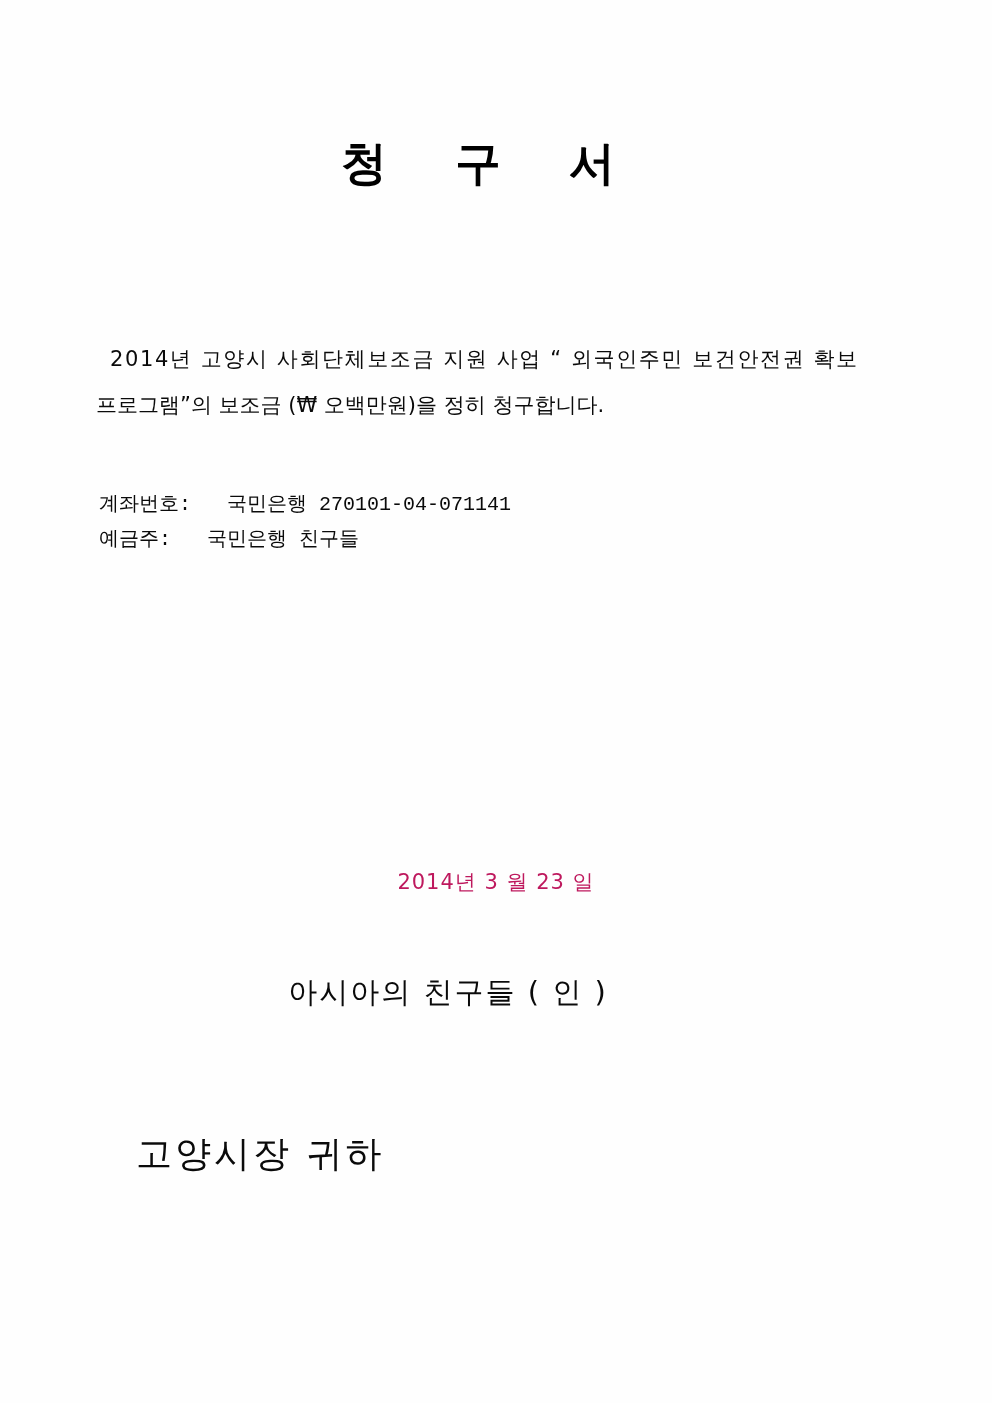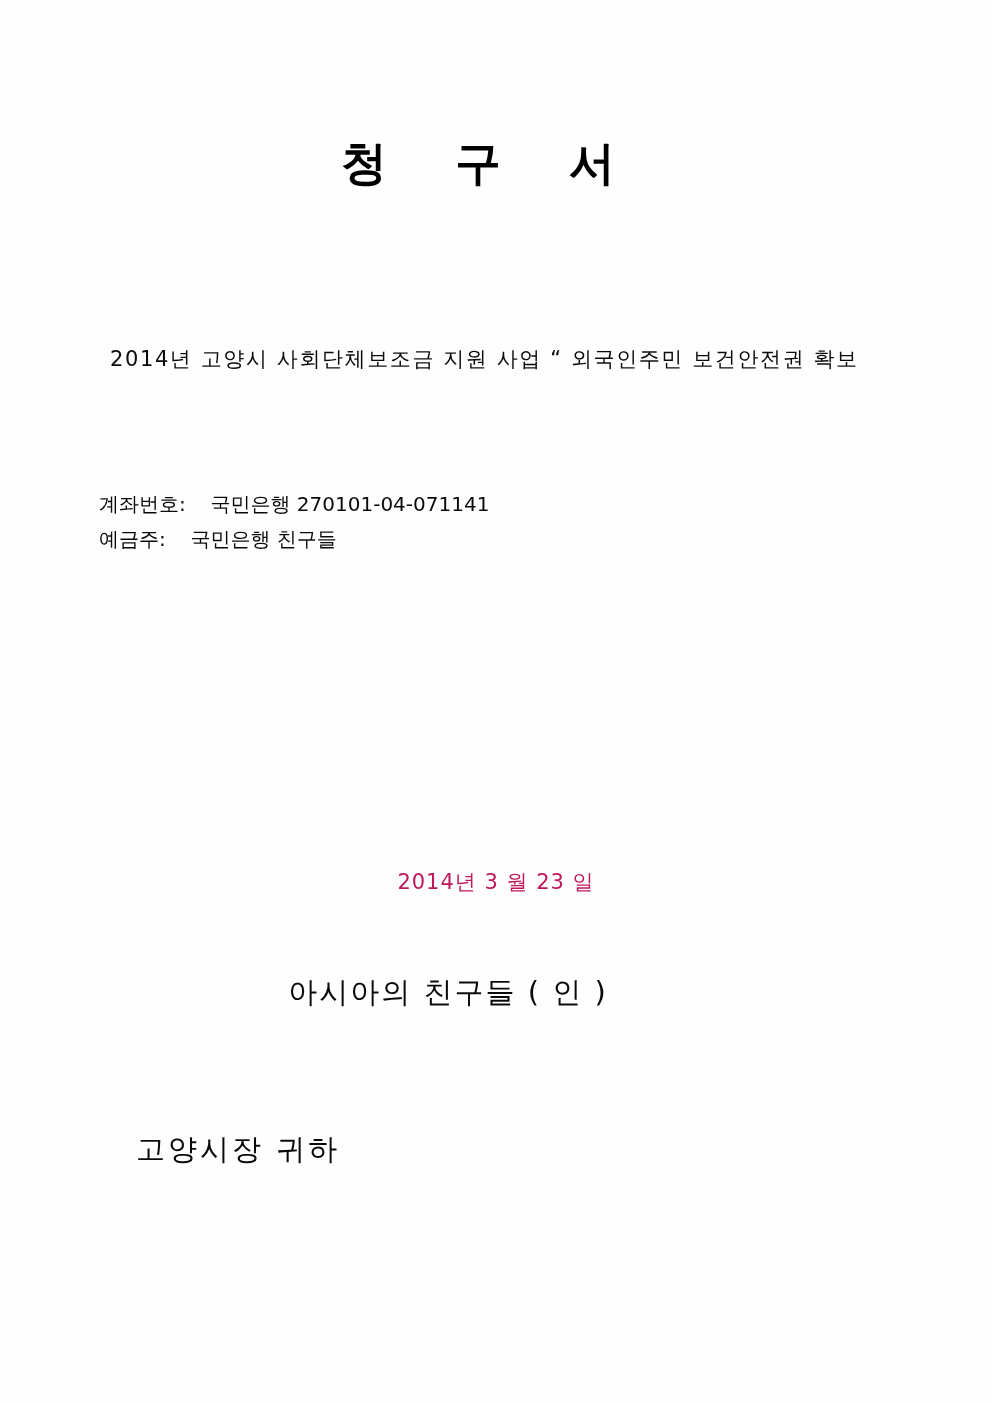--- a/index.html
+++ b/index.html
@@ -58,20 +58,21 @@
   .account-block {
     position: absolute;
     top: 487px;
     left: 99px;
   }
   .account-line {
     font-size: 20px;
     line-height: 35px;
     white-space: nowrap;
     color: #0a0a0a;
+    font-family: Liberation Mono, monospace;
   }
   .acct-gap { display: inline-block; width: 12px; }
 
   
   .date-line {
     position: absolute;
     top: 868px;
     left: 0;
     width: 992px;
     text-align: center;
@@ -90,35 +91,36 @@
     font-size: 29px;
     letter-spacing: 2px;
     color: #0a0a0a;
   }
 
   
   .recipient-line {
     position: absolute;
     top: 1130px;
     left: 136px;
-    font-size: 29px;
+    font-size: 36px;
     letter-spacing: 3px;
     color: #0a0a0a;
     white-space: nowrap;
   }
 </style>
 </head>
 <body>
 
 <div class="page">
 
   <div class="doc-title">청 구 서</div>
 
   <div class="body-block">
     <div class="body-line first sp-wide">2014년 고양시 사회단체보조금 지원 사업 “ 외국인주민 보건안전권 확보</div>
+    <div class="body-line">프로그램”의 보조금 (₩ 오백만원)을 정히 청구합니다.</div>
   </div>
 
   <div class="account-block">
     <div class="account-line">
       <span>계좌번호:</span>
       <span class="acct-gap"></span>
       <span>국민은행 270101-04-071141</span>
     </div>
     <div class="account-line">
       <span>예금주:</span>

